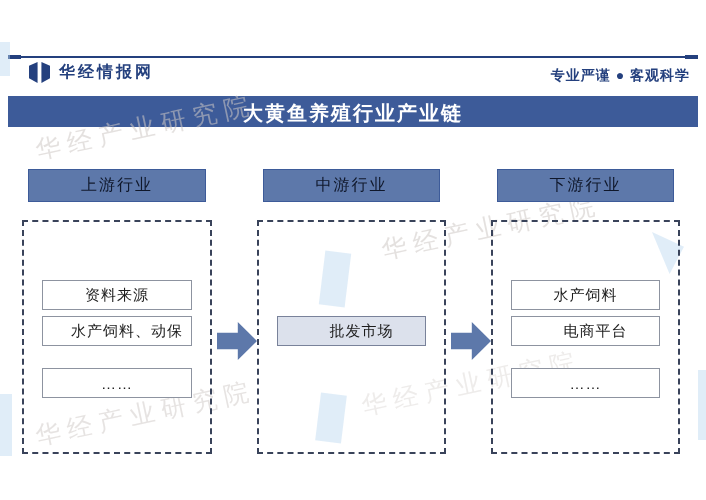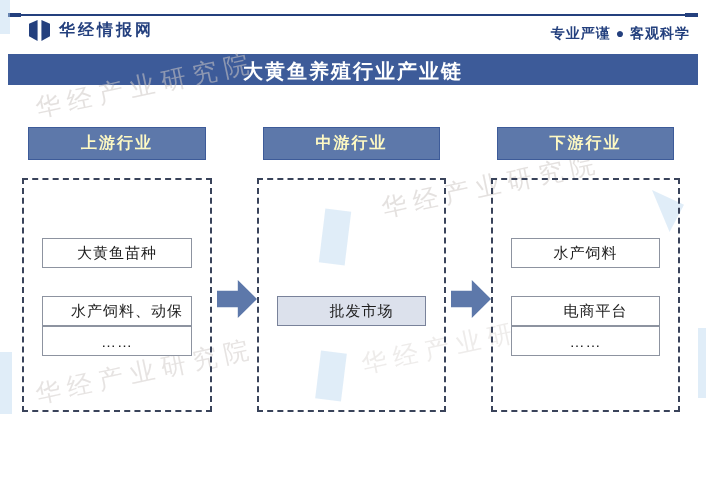--- a/index.html
+++ b/index.html
@@ -1,19 +1,20 @@
 <!DOCTYPE html>
 <html><head>
 <meta charset="utf-8">
 <style>
   html,body{margin:0;padding:0;background:#fff;}
   .page{
     position:relative;width:706px;height:432px;background:#ffffff;
     font-family:"Liberation Sans","DejaVu Sans",sans-serif;
     overflow:hidden;
+    margin-top:42px;
   }
   
   .rule{position:absolute;left:8px;width:690px;height:2px;background:#24407e;}
   .rule::before,.rule::after{content:"";position:absolute;top:-1px;width:13px;height:4px;background:#24407e;}
   .rule::before{left:0;}
   .rule::after{right:0;}
   .top-rule{top:14px;}
   .bottom-rule{top:488px;}
 
   
@@ -48,34 +49,34 @@
   .s6{left:0;top:0;width:10px;height:34px;}
 
   
   .col{position:absolute;top:127px;width:190px;}
   .col-up{left:22px;}
   .col-mid{left:257px;width:189px;}
   .col-down{left:491px;width:189px;}
   .col-header{
     height:33px;margin:0 6px;background:#5d78aa;border:1px solid #3d5b99;
     display:flex;align-items:center;justify-content:center;
-    color:#fef9c3;font-size:16px;font-weight:bold;letter-spacing:2px;box-sizing:border-box;
+    color:#0f172a;font-size:16px;font-weight:normal;letter-spacing:2px;box-sizing:border-box;
   }
   .dashed-box{
     position:relative;margin-top:18px;height:234px;
     border:2px dashed #39435a;box-sizing:border-box;
   }
   .item{
     position:absolute;left:18px;right:18px;height:30px;
     background:#ffffff;border:1px solid #8d93a0;
     display:flex;align-items:center;justify-content:center;
     font-size:15px;color:#1c1c1c;letter-spacing:1px;box-sizing:border-box;
   }
   .r1{top:58px;}
-  .r2{top:116px;padding-left:20px;}
+  .r2{top:94px;padding-left:20px;}
   .r3{top:146px;}
   .item-highlight{background:#dce1ec;border-color:#79829a;}
 
   
   .arrow{
     position:absolute;top:280px;width:40px;height:38px;background:#5d78aa;
     clip-path:polygon(0 28%,52% 28%,52% 0,100% 50%,52% 100%,52% 72%,0 72%);
   }
   .arrow1{left:217px;}
   .arrow2{left:451px;}
@@ -113,21 +114,21 @@
   <div class="wm-shape s1"></div>
   <div class="wm-shape s2"></div>
   <div class="wm-shape s3"></div>
   <div class="wm-shape s4"></div>
   <div class="wm-shape s5"></div>
   <div class="wm-shape s6"></div>
 
   <section class="col col-up">
     <div class="col-header">上游行业</div>
     <div class="dashed-box">
-      <div class="item r1">大黄鱼苗种</div>
+      <div class="item r1">资料来源</div>
       <div class="item r2">水产饲料、动保</div>
       <div class="item r3">……</div>
     </div>
   </section>
 
   <section class="col col-mid">
     <div class="col-header">中游行业</div>
     <div class="dashed-box">
       <div class="item r2 item-highlight">批发市场</div>
     </div>

